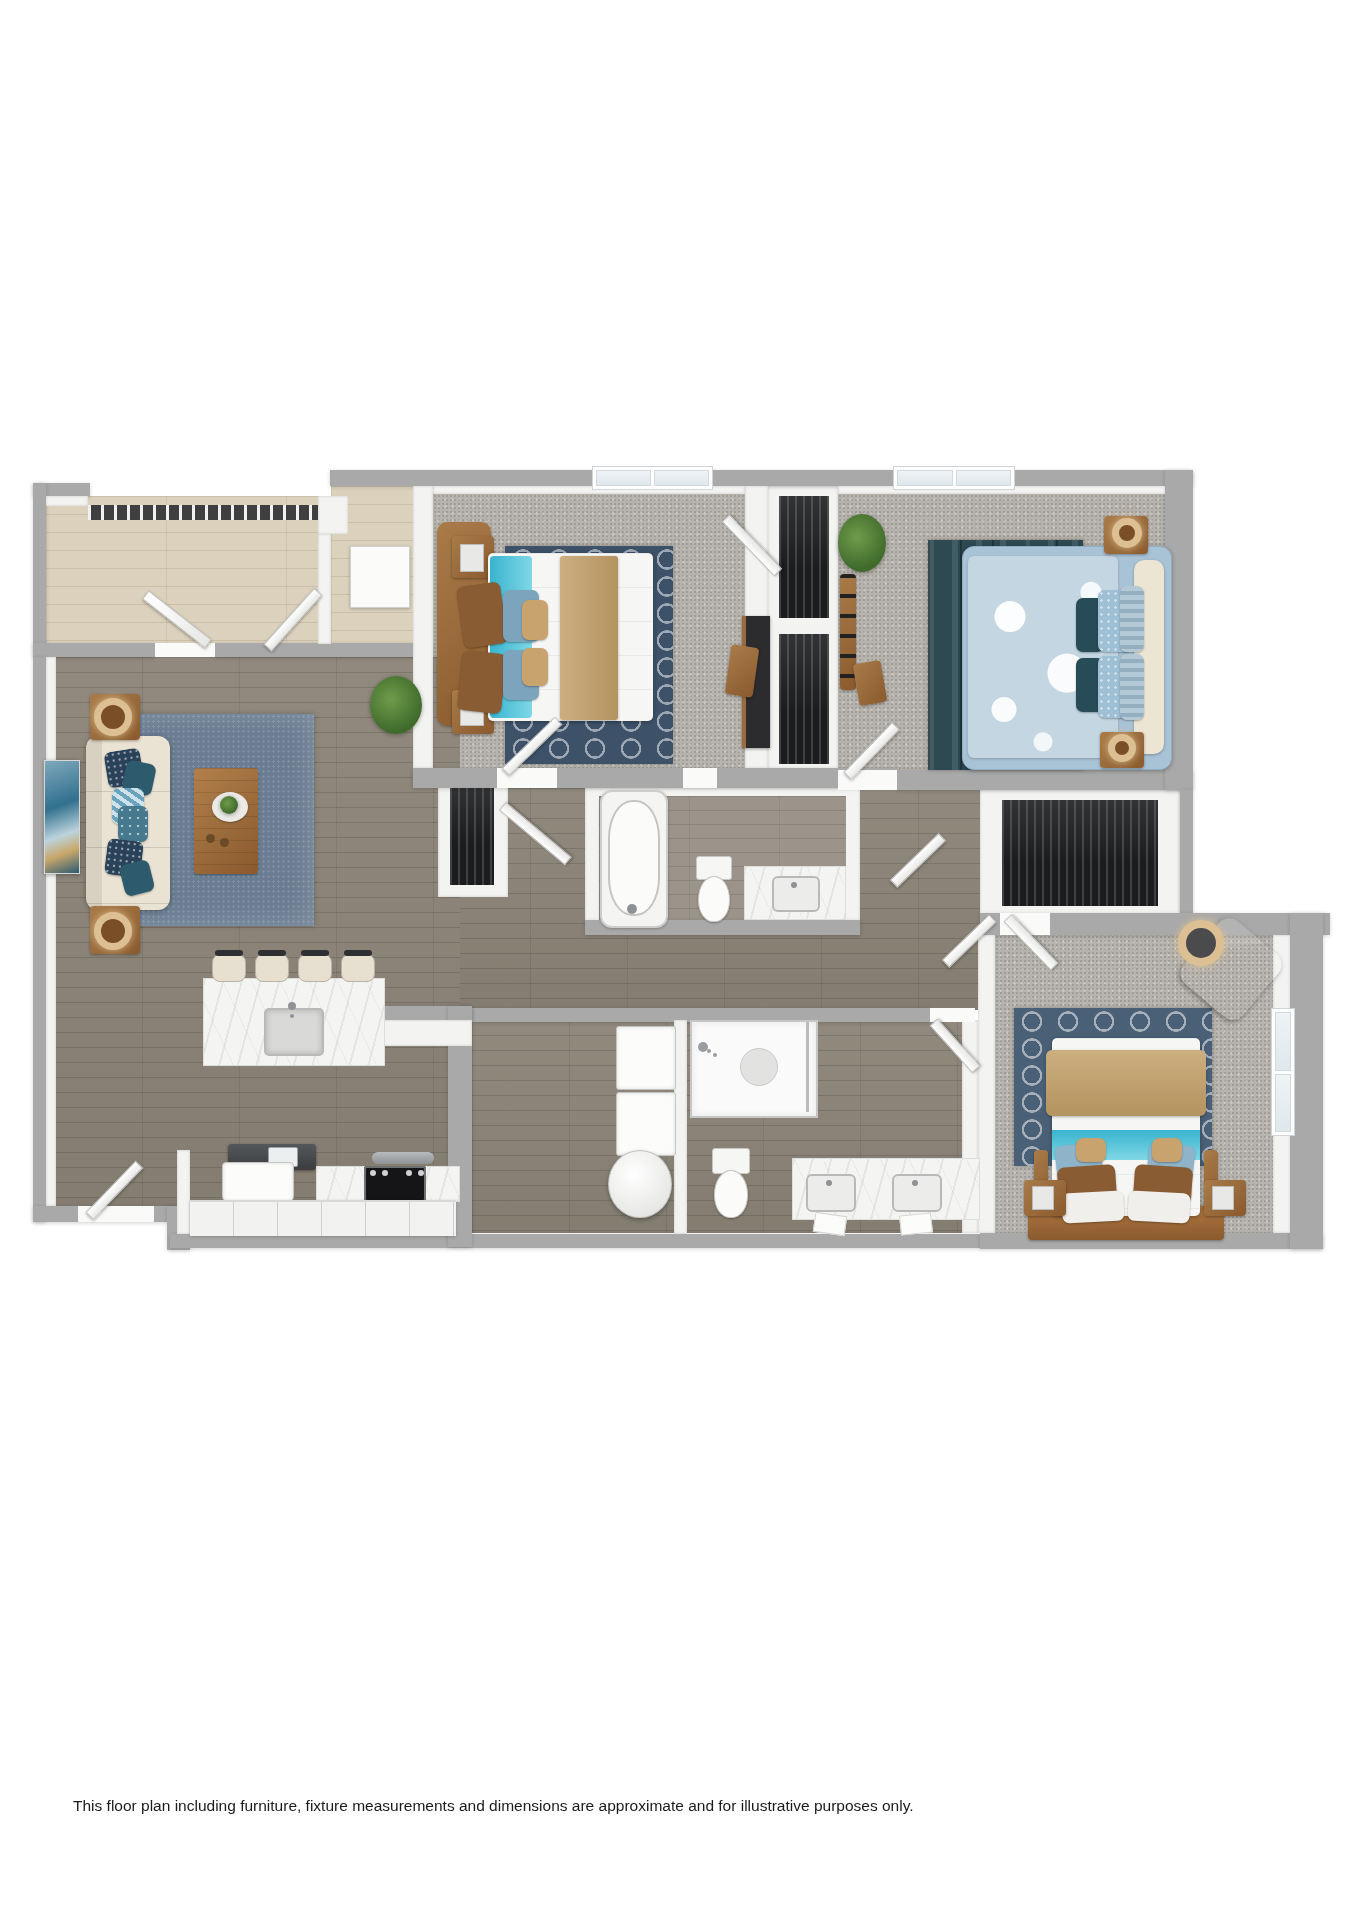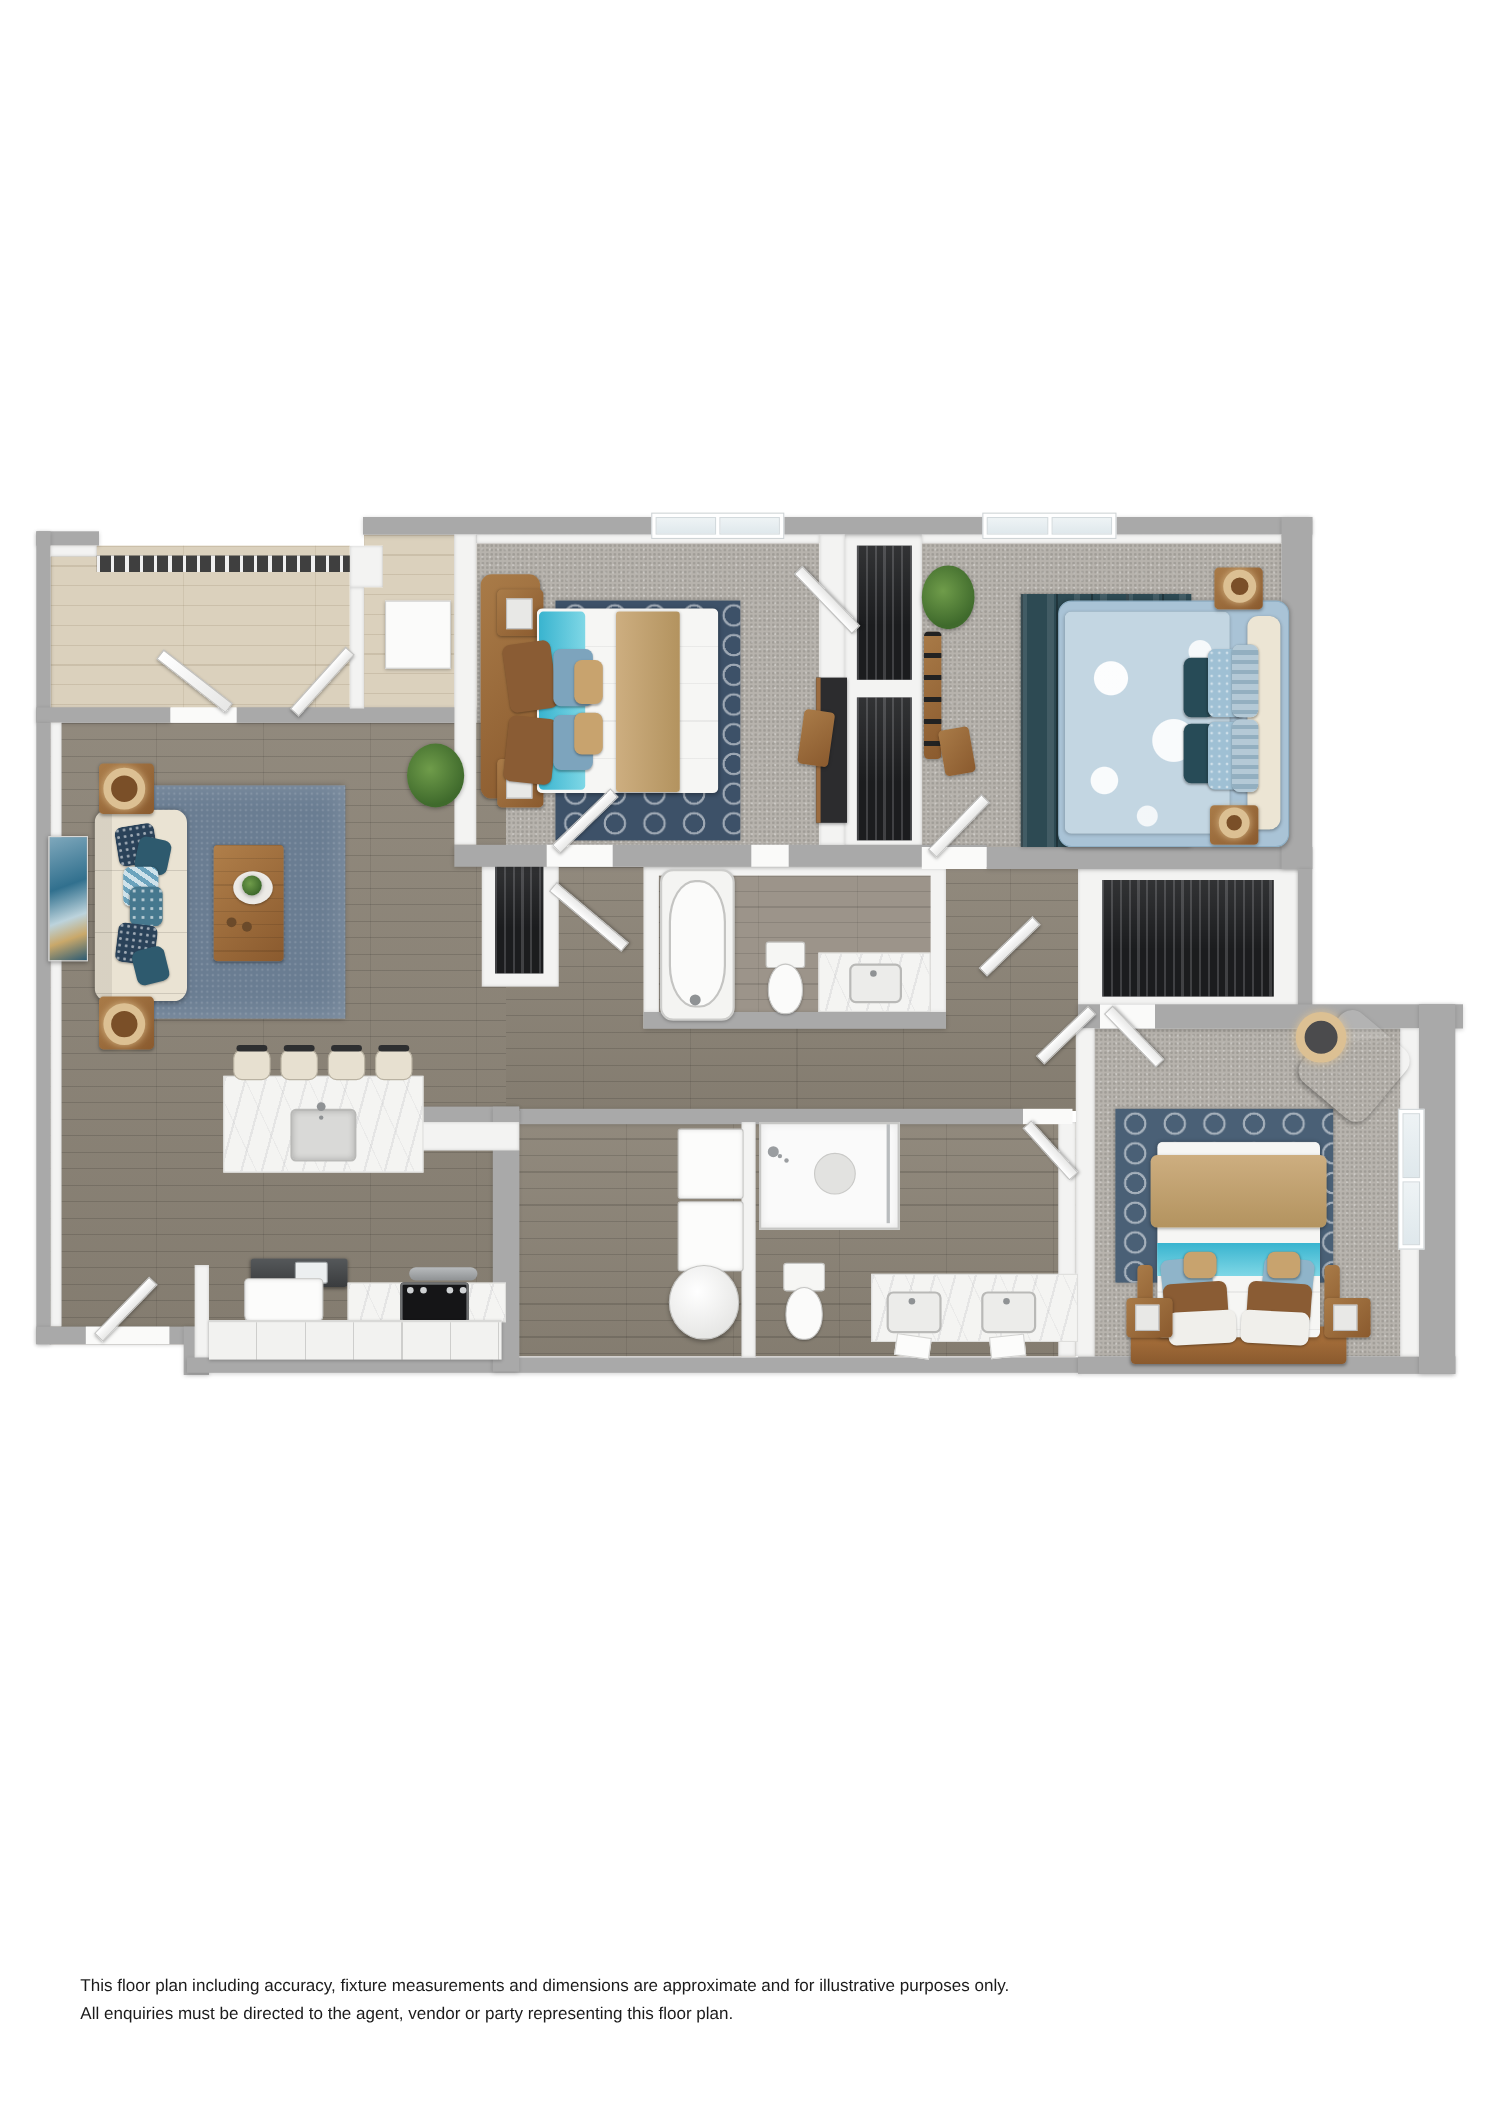--- a/index.html
+++ b/index.html
@@ -289,16 +289,15 @@
   <div class="door" style="left:497px;top:806px;width:9px;height:84px;transform:rotate(-50deg);transform-origin:top center;"></div>
   <div class="door" style="left:842px;top:706px;width:9px;height:68px;transform:rotate(44deg);transform-origin:bottom center;"></div>
   <div class="door" style="left:888px;top:816px;width:9px;height:66px;transform:rotate(46deg);transform-origin:bottom center;"></div>
   <div class="door" style="left:928px;top:1022px;width:9px;height:62px;transform:rotate(-42deg);transform-origin:top center;"></div>
   <div class="door" style="left:1002px;top:918px;width:9px;height:66px;transform:rotate(-44deg);transform-origin:top center;"></div>
   <div class="door" style="left:940px;top:898px;width:9px;height:64px;transform:rotate(46deg);transform-origin:bottom center;"></div>
   <div class="door" style="left:84px;top:1144px;width:9px;height:70px;transform:rotate(44deg);transform-origin:bottom center;"></div>
  </div>
 
  <footer class="disclaimer">
-   <p>This floor plan including accuracy, fixture measurements and dimensions are approximate and for illustrative purposes only.</p>
-   <p>All enquiries must be directed to the agent, vendor or party representing this floor plan.</p>
+   <p>This floor plan including furniture, fixture measurements and dimensions are approximate and for illustrative purposes only.</p>
  </footer>
 </div>
 
 </body></html>

